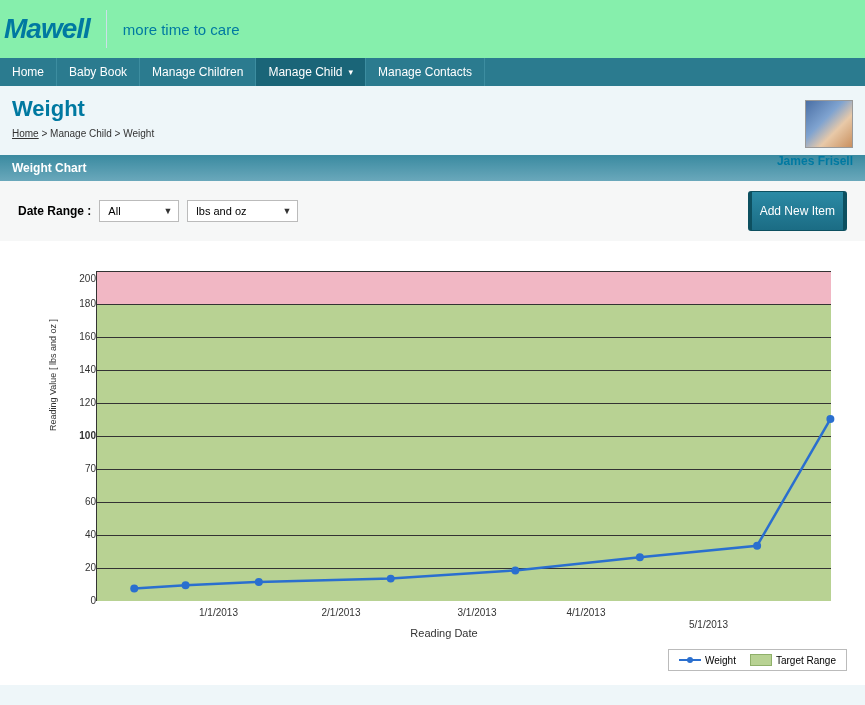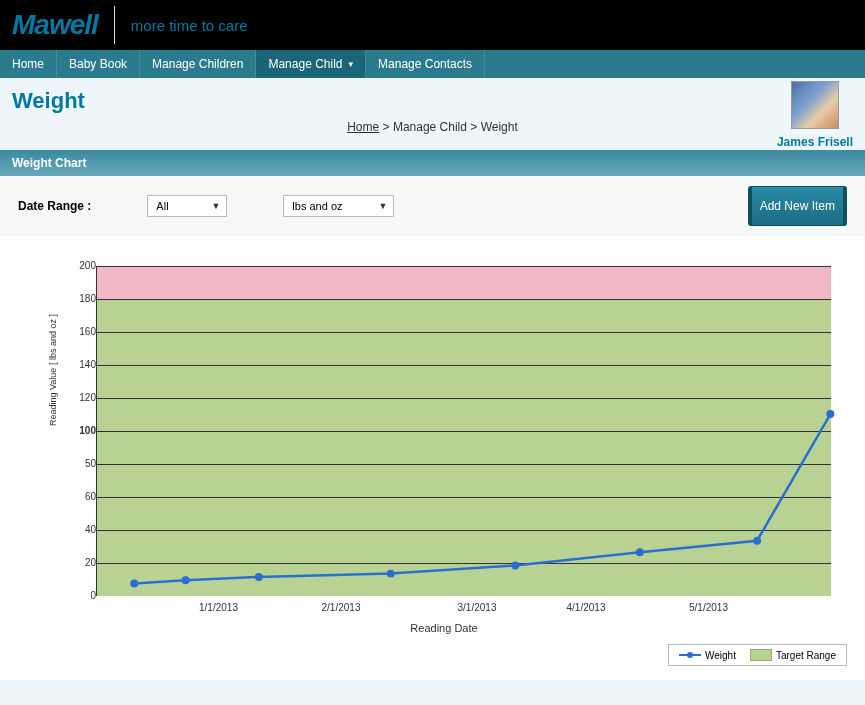--- a/index.html
+++ b/index.html
@@ -1,44 +1,44 @@
 <!DOCTYPE html>
 <html><head>
 <meta charset="utf-8">
 <style>
   * { box-sizing: border-box; margin: 0; padding: 0; }
   body { font-family: Arial, Helvetica, sans-serif; background: #eef6f9; width: 865px; }
   
   
-  .top-header { background: #000000; height: 50px; padding: 8px 12px; display: flex; align-items: center; }
+  .top-header { background: #86efac; height: 58px; padding: 8px 4px; display: flex; align-items: center; }
   .logo { font-family: Arial, sans-serif; font-size: 28px; font-weight: bold; font-style: italic; color: #0079a1; letter-spacing: -1px; }
   .logo-divider { width: 1px; height: 38px; background: #cce0e8; margin: 0 16px; }
   .tagline { color: #0079a1; font-size: 15px; }
   
   
   .nav { background: #2b7b8f; display: flex; height: 28px; }
   .nav-item { color: #fff; font-size: 12px; padding: 6px 12px; border-right: 1px solid #3d8da0; cursor: pointer; display: flex; align-items: center; }
   .nav-item.active { background: #1a6578; }
   .chevron { margin-left: 6px; font-size: 9px; }
   
   
   .page-head { background: #eef6f9; padding: 10px 12px 12px 12px; position: relative; }
   .page-title { color: #0079a1; font-size: 22px; font-weight: bold; margin-bottom: 6px; }
-  .breadcrumb { font-size: 12px; color: #333; margin-bottom: 4px; text-align: center; }
+  .breadcrumb { font-size: 10px; color: #333; margin-bottom: 4px; }
   .breadcrumb a { color: #333; text-decoration: underline; }
   .page-desc { font-size: 13px; color: #333; }
-  .profile { position: absolute; right: 12px; top: 3px; text-align: center; }
+  .profile { position: absolute; right: 12px; top: 14px; text-align: right; }
   .avatar { width: 48px; height: 48px; background: linear-gradient(135deg,#4a6fa5 0%,#7fa3d0 40%,#e8c9a8 65%,#c9905f 100%); border: 1px solid #999; display: inline-block; }
   .profile-name { color: #0079a1; font-size: 12px; font-weight: bold; margin-top: 2px; }
   
   
   .panel-header { background: linear-gradient(#3a8aa0,#6aa8bb); color: #fff; font-size: 12px; font-weight: bold; padding: 6px 12px; }
   
   
-  .controls { background: #f6f7f7; padding: 10px 18px; display: flex; align-items: center; font-size: 12px; gap: 48px; }
+  .controls { background: #f6f7f7; padding: 10px 18px; display: flex; align-items: center; font-size: 12px; }
   .controls-label { font-weight: bold; margin-right: 8px; }
   .select { display: inline-flex; align-items: center; justify-content: space-between; border: 1px solid #bbb; background: #fff; height: 22px; padding: 0 6px 0 8px; font-size: 11px; margin-right: 8px; cursor: pointer; }
   .select .sel-caret { font-size: 9px; color: #333; margin-left: 20px; }
   .spacer { flex: 1; }
   .add-btn { background: linear-gradient(#2b8aa5,#1b6c84); color: #fff; border: 1px solid #0d5060; border-left: 4px solid #0d5060; border-right: 4px solid #0d5060; padding: 12px 8px; font-size: 12px; cursor: pointer; border-radius: 3px; }
   
   
   .chart-wrap { background: #fff; padding: 20px 18px 10px 18px; }
   .chart { position: relative; width: 820px; height: 370px; }
   .plot { position: absolute; left: 78px; top: 10px; width: 735px; height: 330px; border-left: 1px solid #333; border-bottom: 1px solid #333; }
@@ -146,32 +146,32 @@
           <circle cx="661.5" cy="275.55" r="4" class="pt"></circle>
           <circle cx="735" cy="148.49999999999997" r="4" class="pt"></circle>
         </svg>
       </div>
     <div class="y-axis-label">Reading Value [ lbs and oz ]</div>
     <div class="x-axis-label">Reading Date</div>
   <div class="y-tick" style="top: 334px;">0</div>
       <div class="y-tick" style="top: 301px;">20</div>
       <div class="y-tick" style="top: 268px;">40</div>
       <div class="y-tick" style="top: 235px;">60</div>
-      <div class="y-tick" style="top: 202px;">50</div>
+      <div class="y-tick" style="top: 202px;">70</div>
       <div class="y-tick" style="top: 169px; font-weight: bold;">100</div>
       <div class="y-tick" style="top: 136px;">120</div>
       <div class="y-tick" style="top: 103px;">140</div>
       <div class="y-tick" style="top: 70px;">160</div>
       <div class="y-tick" style="top: 37px;">180</div>
-      <div class="y-tick" style="top: 4px;">200</div>
+      <div class="y-tick" style="top: 12px;">200</div>
       <div class="x-tick" style="left: 200.5px;">1/1/2013</div>
       <div class="x-tick" style="left: 323px;">2/1/2013</div>
       <div class="x-tick" style="left: 459px;">3/1/2013</div>
       <div class="x-tick" style="left: 568px;">4/1/2013</div>
-      <div class="x-tick" style="left: 690.5px;">5/1/2013</div>
+      <div class="x-tick" style="left: 690.5px; margin-top: 12px;">5/1/2013</div>
     </div>
 </div>
 
 <div class="legend">
   <div class="legend-box">
     <span class="legend-item">
       <span class="swatch-line"></span>
       <span>Weight</span>
     </span>
     <span class="legend-item">

